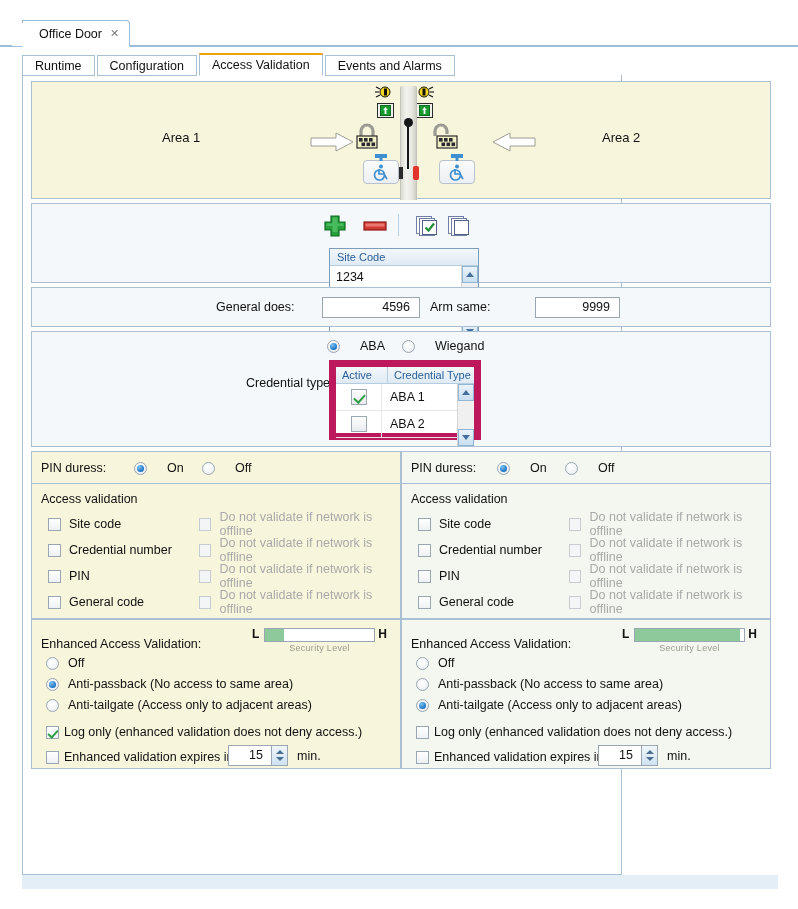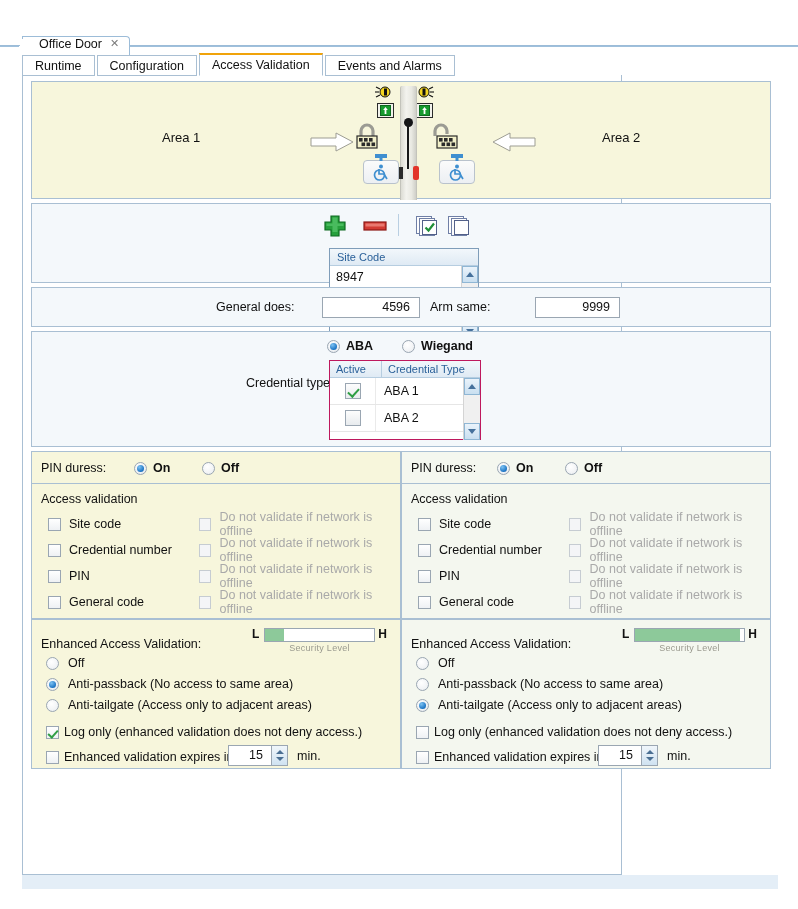--- a/index.html
+++ b/index.html
@@ -16,27 +16,26 @@
     position:absolute;left:0;top:0;width:798px;height:46px;
     background:#ffffff;
     border-bottom:1px solid #9fc0dc;
   }
   .doc-tabstrip:after{
     content:"";position:absolute;left:0;right:0;bottom:0;height:1px;background:#9cbcd8;
   }
   .doc-tab{
     position:absolute;left:22px;top:20px;height:25px;
     padding:0 10px 0 16px;
-    display:flex;gap:8px;
+    display:flex;align-items:center;gap:8px;
     background:#ffffff;
     border:1px solid #9cbcd8;border-bottom:1px solid #ffffff;
     border-radius:0 4px 0 0;
     z-index:3;
     font-size:12.5px;
-    margin-top:16px;
   }
   .doc-tab:before{
     content:"";position:absolute;left:-11px;top:-1px;width:12px;height:26px;
     background:linear-gradient(to bottom right,transparent 49.5%,#ffffff 50%);
     border-left:0;
   }
   .doc-tab .slash{
     position:absolute;left:-11px;top:-1px;width:13px;height:26px;
     background:transparent;
     border-bottom:0;
@@ -187,25 +186,25 @@
   .radio{
     position:relative;display:inline-block;width:13px;height:13px;border-radius:50%;
     background:radial-gradient(circle at 40% 35%,#ffffff,#eef1f4 60%,#dfe4e9 100%);
     border:1px solid #9aa6b2;box-sizing:border-box;vertical-align:-2px;
   }
   .radio.on:after{
     content:"";position:absolute;left:2px;top:2px;width:7px;height:7px;border-radius:50%;
     background:radial-gradient(circle at 35% 30%,#7dc2f2,#1c74c4 70%,#14558f 100%);
   }
   .radio.off{background:radial-gradient(circle at 40% 35%,#ffffff,#f2f4f6 60%,#e3e7eb 100%);}
-  .radio-item{position:absolute;font-size:12.5px;color:#111;display:flex;align-items:center;gap:6px;font-weight:bold;}
+  .radio-item{position:absolute;font-size:12.5px;color:#111;display:flex;align-items:center;gap:20px;}
   #rad-aba{left:295px;top:7px;}
   #rad-wie{left:370px;top:7px;}
   #lbl-credtypes{left:214px;top:44px;}
-  .cred-box{position:absolute;left:297px;top:28px;width:152px;height:80px;border:1px solid #be185d;background:#fff;box-sizing:border-box;}
+  .cred-box{position:absolute;left:297px;top:28px;width:152px;height:80px;border:7px solid #be185d;background:#fff;box-sizing:border-box;}
   .cred-head{
     height:17px;box-sizing:border-box;display:flex;
     background:linear-gradient(to bottom,#f2f7fb,#dfeaf4);
     border-bottom:1px solid #b6cde0;color:#2a6099;font-size:11px;
   }
   .cred-head div{display:flex;align-items:center;padding-left:6px;}
   .ch-active{width:45px;border-right:1px solid #b6cde0;}
   .cred-body{position:relative;height:62px;overflow:hidden;}
   .cred-row{height:27px;display:flex;align-items:center;border-bottom:1px solid #e6e6e6;box-sizing:border-box;}
   .cred-row .cell-chk{width:45px;display:flex;align-items:center;justify-content:center;border-right:1px solid #eaeaea;height:100%;}
@@ -417,20 +416,21 @@
       </svg>
       <svg class="tbtn" id="btn-copy" viewBox="0 0 26 24">
         <rect x="2.5" y="2.5" width="15" height="17" fill="#fdfdfd" stroke="#6f7fa6"></rect>
         <rect x="5.5" y="4.5" width="15" height="17" fill="#fdfdfd" stroke="#6f7fa6"></rect>
         <rect x="8.5" y="6.5" width="14" height="14" fill="#ffffff" stroke="#53618a"></rect>
       </svg>
 
       <div class="listbox">
         <div class="list-head">Site Code</div>
         <div class="list-body">
+          <div class="list-row">1234</div>
           <div class="list-row">8947</div>
           <div class="list-row">0934</div>
           <div class="vscroll">
             <div class="sb-btn sb-up">
                 <span class="sb-arrow up"></span>
               </div>
             <div class="sb-btn sb-dn">
                 <span class="sb-arrow dn"></span>
               </div>
           </div>

